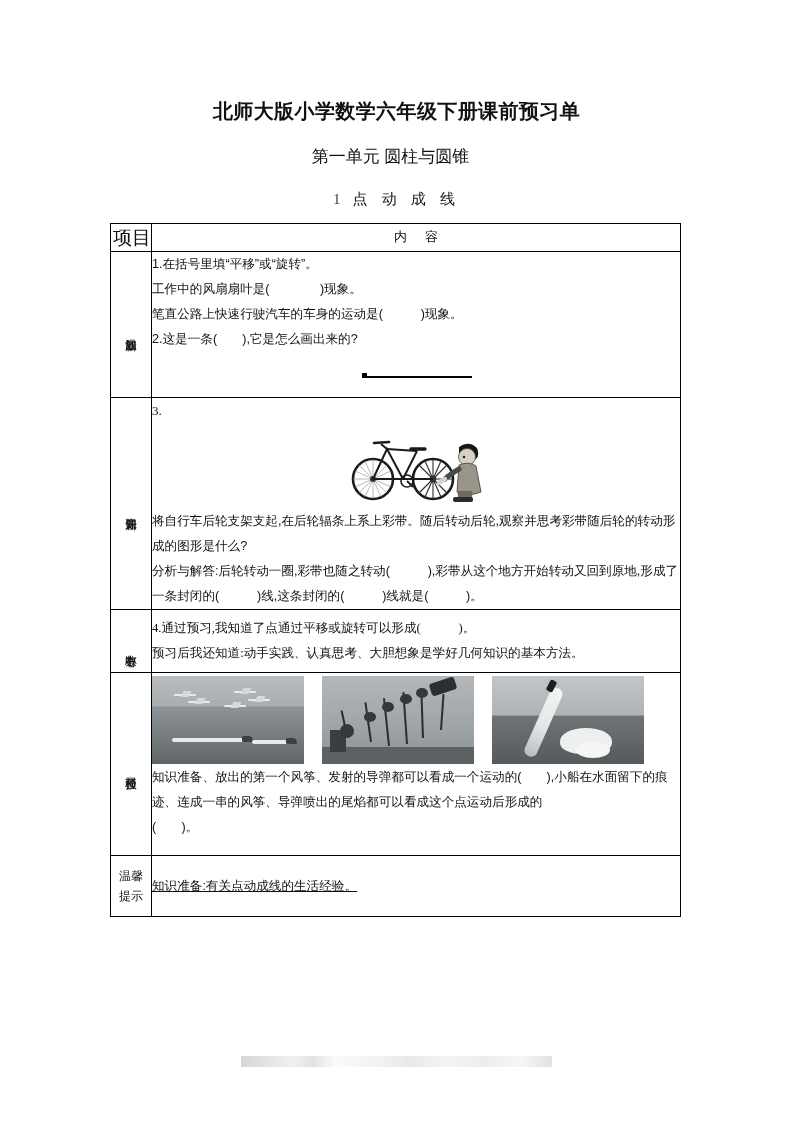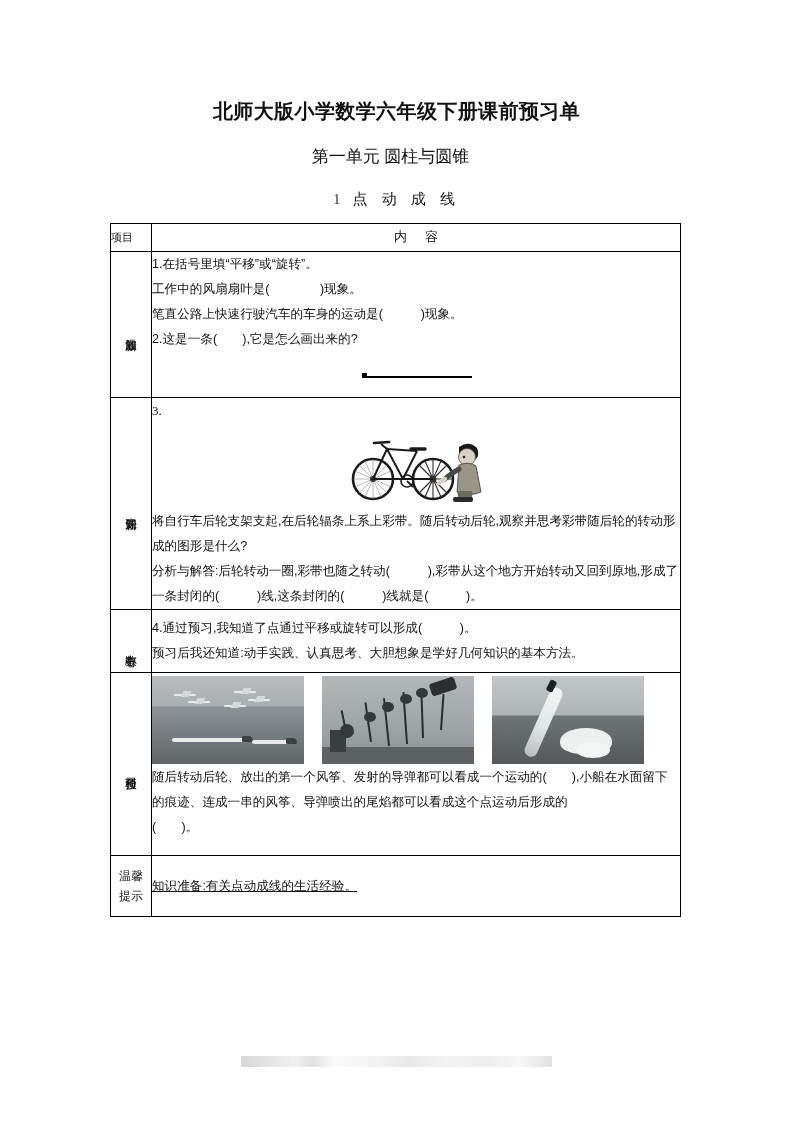--- a/index.html
+++ b/index.html
@@ -71,22 +71,22 @@
     border: 1px solid #000000;
     vertical-align: middle;
     padding: 0;
     font-weight: normal;
   }
   .col-item { width: 41px; }
   .col-content { width: 529px; }
 
   
   .hdr-item {
-    text-align: left;
-    font-size: 11px;
+    text-align: right;
+    font-size: 19px;
     height: 27px;
     line-height: 27px;
   }
   .hdr-content {
     text-align: center;
     font-size: 13px;
     height: 27px;
     line-height: 27px;
     font-family: Liberation Mono, monospace;
   }
@@ -152,21 +152,21 @@
   .bike-wrap {
     height: 78px;
     margin: 2px 0 6px 0;
     display: flex;
     justify-content: center;
     align-items: flex-end;
   }
   svg.bike { display: block; }
 
   
-  .row-sum .cell { height: 62px; vertical-align: middle; }
+  .row-sum .cell { height: 62px; vertical-align: middle; font-family: Liberation Serif, serif; }
 
   
   .row-check .cell { vertical-align: top; height: 182px; padding-top: 0; }
   .photo-strip {
     display: flex;
     gap: 18px;
     padding-top: 3px;
     margin-bottom: 1px;
   }
   .photo {
@@ -462,21 +462,21 @@
             </div>
 
             <div class="photo ph-missile">
               <span class="trail"></span>
               <span class="head"></span>
               <span class="splash"></span>
               <span class="splash2"></span>
             </div>
 
           </div>
-          <p>随后转动后轮、放出的第一个风筝、发射的导弹都可以看成一个运动的(　　),小船在水面留下的痕迹、连成一串的风筝、导弹喷出的尾焰都可以看成这个点运动后形成的</p>
+          <p>知识准备、放出的第一个风筝、发射的导弹都可以看成一个运动的(　　),小船在水面留下的痕迹、连成一串的风筝、导弹喷出的尾焰都可以看成这个点运动后形成的</p>
           <p>(　　)。</p>
         </td>
       </tr>
 
       <tr class="row-tip">
         <td class="vlabel two-line">
           <span class="vtext">温馨</span><br>
           <span class="vtext">提示</span>
         </td>
         <td class="cell">

